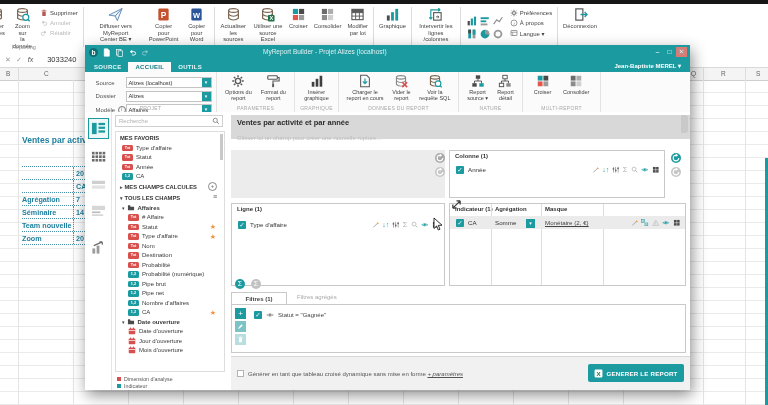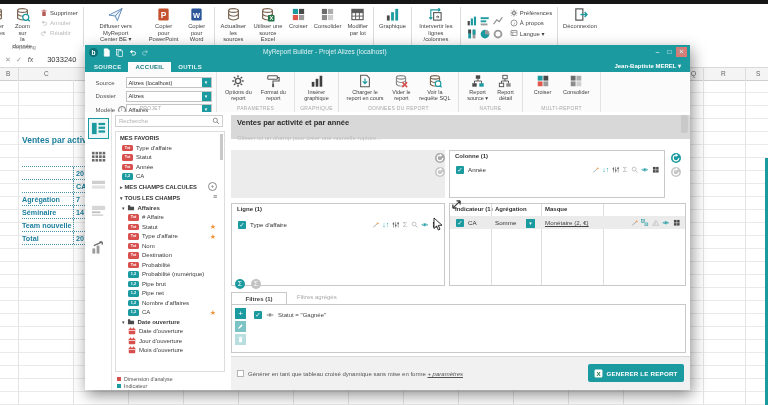--- a/index.html
+++ b/index.html
@@ -346,21 +346,21 @@
       </div>
       <div class="srow">
         <span class="lbl">Séminaire</span>
         <span class="val">14</span>
       </div>
       <div class="srow">
         <span class="lbl">Team nouvelle</span>
         <span class="val"></span>
       </div>
       <div class="srow">
-        <span class="lbl">Total</span>
+        <span class="lbl">Zoom</span>
         <span class="val">20</span>
       </div>
     </div>
   <div class="abs" id="right-strip"></div>
   <div class="abs" id="gray-tab"></div>
 
   <div class="abs" id="builder">
     <div id="titlebar">
       <div id="tb-logo">b</div>
       <span class="tb-ic" id="tb-new"><svg viewBox="0 0 16 16" width="100%" height="100%">

